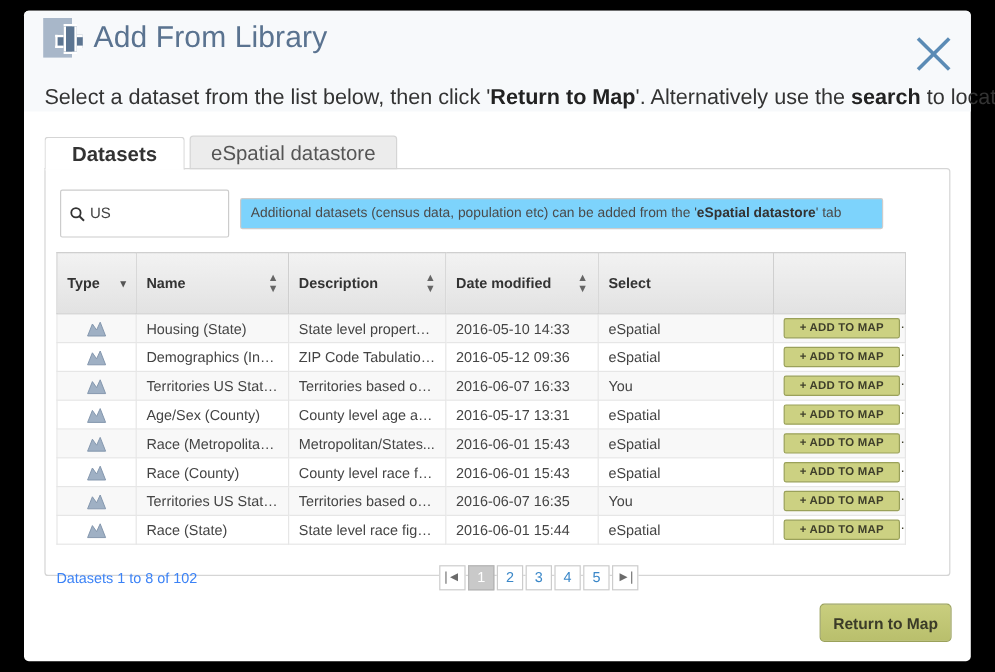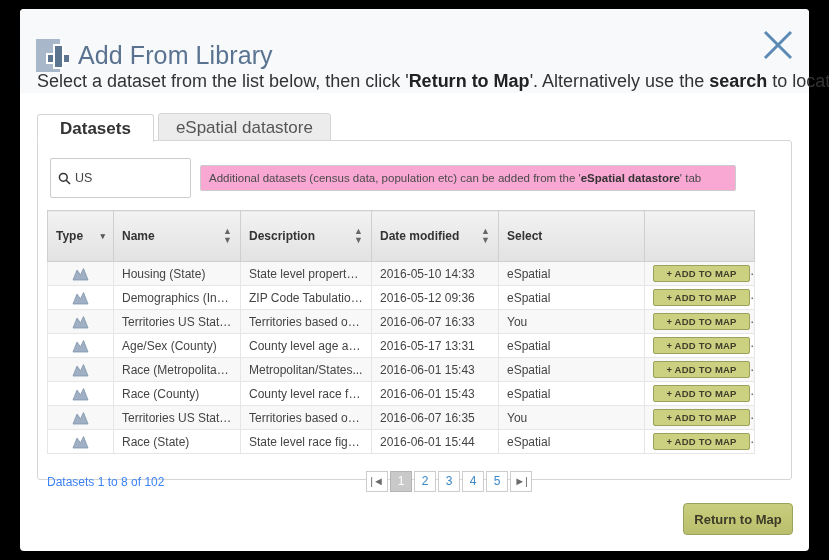--- a/index.html
+++ b/index.html
@@ -30,21 +30,21 @@
     position: relative;
     height: 84px;
     background: #f7f9fb;
     border-radius: 4px 4px 0 0;
     box-sizing: border-box;
   }
 
   .title-row {
     display: flex;
     align-items: center;
-    padding: 30px 0 0 16px;
+    padding: 6px 0 0 16px;
   }
 
   .app-icon {
     position: relative;
     width: 31px;
     height: 33px;
     flex: 0 0 auto;
     margin-right: 11px;
   }
   .app-icon .doc {
@@ -207,21 +207,21 @@
   }
 
   .info-box {
     margin-left: 9px;
     width: 536px;
     height: 26px;
     line-height: 24px;
     border: 1px solid #cccccc;
     border-radius: 2px;
     box-sizing: border-box;
-    background: #f9a8d4;
+    background: #7dd3fc;
     font-size: 11.5px;
     color: #4a4a4a;
     padding-left: 8px;
     white-space: nowrap;
     overflow: hidden;
   }
   .info-box b { font-weight: bold; color: #333333; }
 
   table.grid {
     margin: 12px 0 0 9px;

